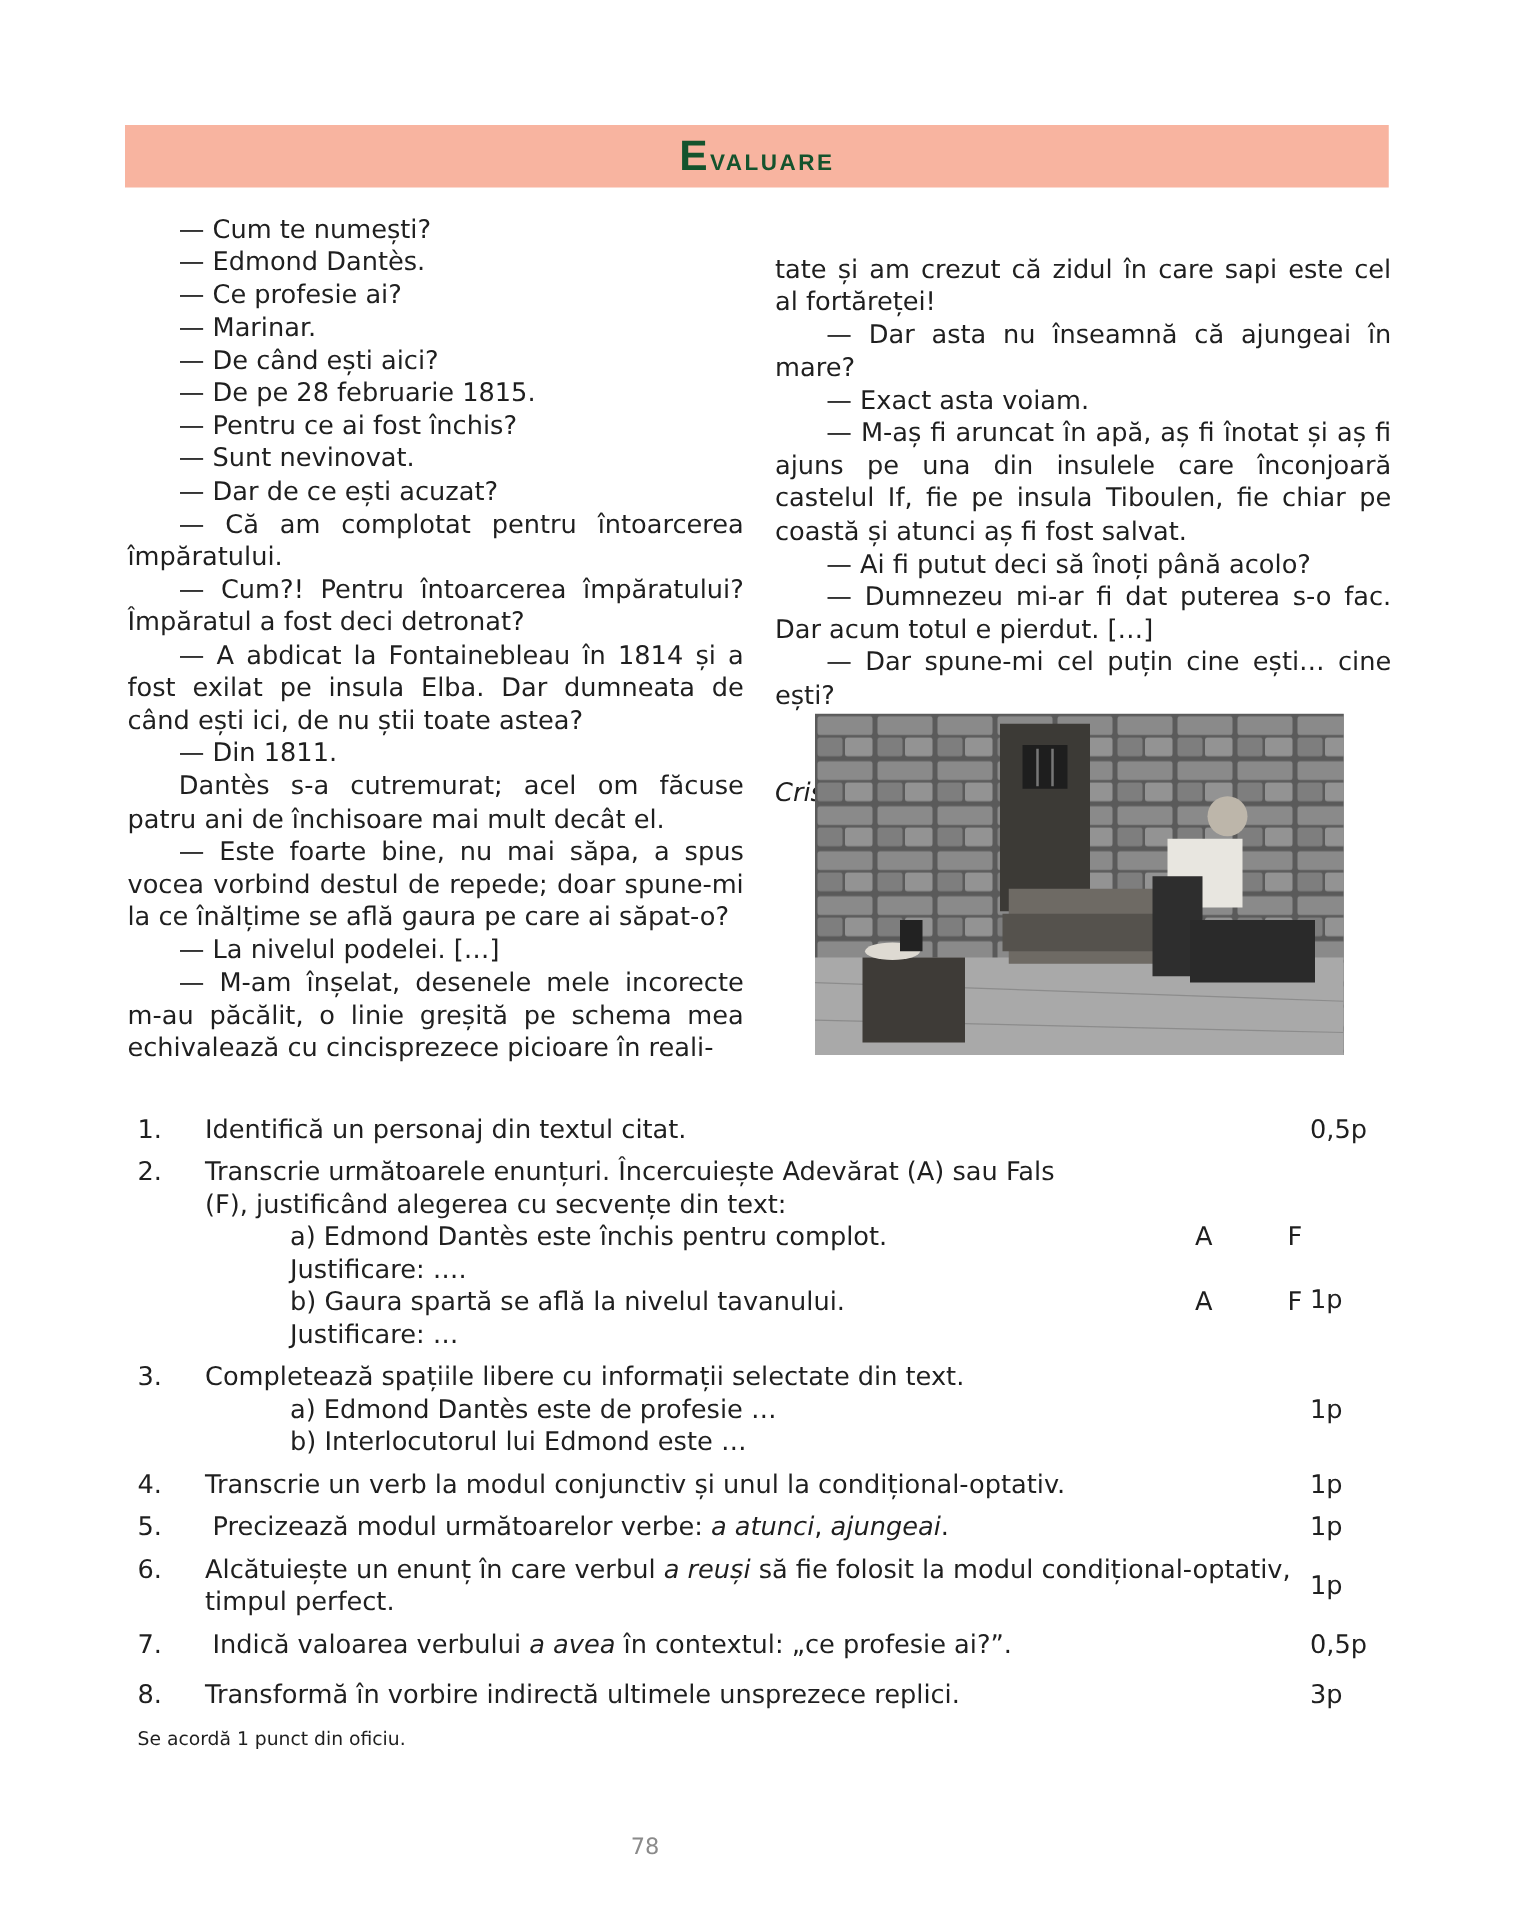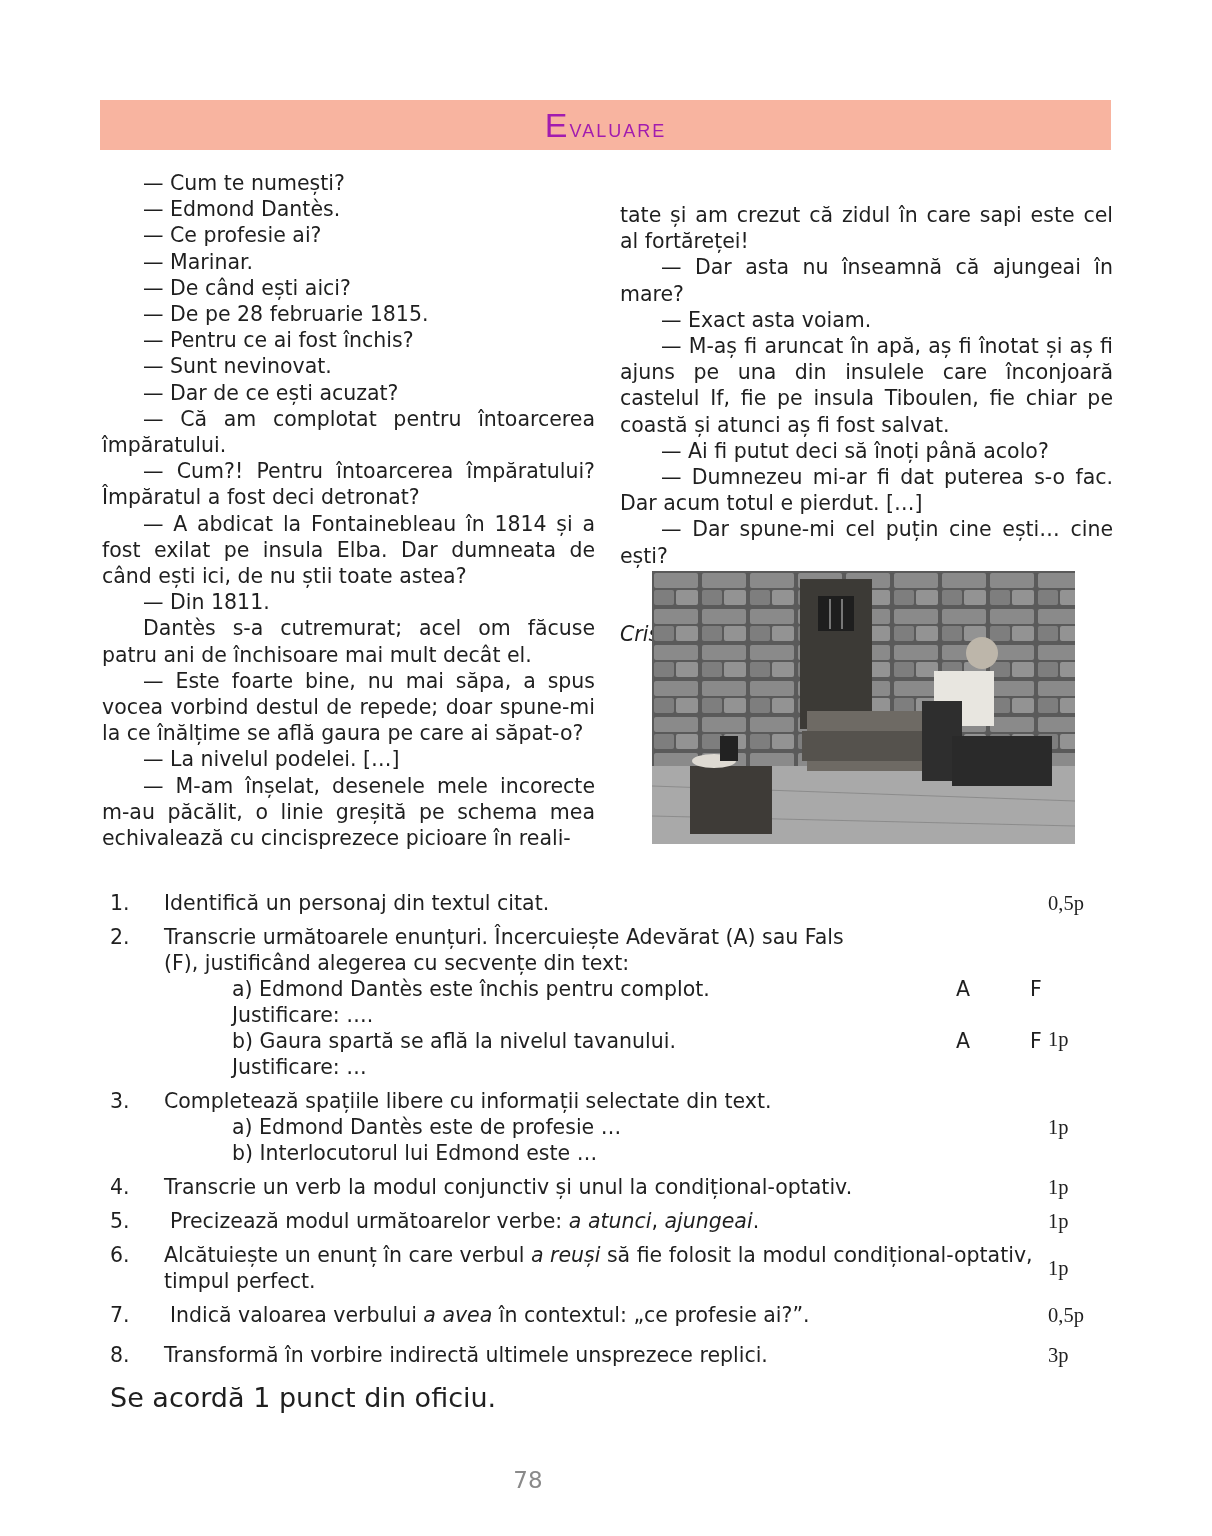--- a/index.html
+++ b/index.html
@@ -5,47 +5,47 @@
   html, body { margin: 0; padding: 0; background: #ffffff; }
   body {
     width: 1212px; height: 1536px; position: relative; overflow: hidden;
     font-family: "DejaVu Sans", sans-serif; color: #1f1f1f;
   }
   .banner {
     position: absolute; left: 100px; top: 100px; width: 1011px; height: 50px;
     background: #f8b4a0; display: flex; align-items: center; justify-content: center;
   }
   .banner-title {
-    font-family: "Liberation Sans", sans-serif; font-weight: normal;
-    font-size: 25px; letter-spacing: 2px; color: #a21caf; font-variant: small-caps;
+    font-family: "Liberation Sans", sans-serif; font-weight: bold;
+    font-size: 25px; letter-spacing: 2px; color: #14532d; font-variant: small-caps;
     text-transform: lowercase;
   }
   .banner-title::first-letter { text-transform: uppercase; font-size: 34px; }
   .col {
     position: absolute; top: 170px; font-size: 20.5px; line-height: 26.2px;
     text-align: justify;
   }
   .col-left { left: 102px; width: 493px; }
   .col-right { left: 620px; width: 493px; margin-top: 32px; }
   .p { margin: 0; }
   .ind { text-indent: 41px; }
   .photo {
     position: absolute; left: 652px; top: 571px; width: 423px; height: 273px;
     background: #6b6b6b; overflow: hidden;
   }
   .questions { position: absolute; left: 108px; top: 890px; width: 1000px; font-size: 20.5px; line-height: 26px; }
   .q-row { position: relative; }
   .q-num { position: absolute; left: 2px; }
   .q-text { margin-left: 56px; width: 880px; }
-  .q-pts { position: absolute; left: 940px; font-family: Liberation Serif, serif; }
+  .q-pts { position: absolute; left: 940px; }
   .sub { margin-left: 124px; position: relative; }
   .af-a { position: absolute; left: 724px; }
   .af-f { position: absolute; left: 798px; }
-  .footer-note { position: absolute; left: 110px; top: 1382px; font-size: 27px; }
-  .page-num { position: absolute; left: 0; width: 1032px; top: 1467px; text-align: center; font-size: 23px; color: #8a8a8a; padding-left: 12px; }
+  .footer-note { position: absolute; left: 110px; top: 1382px; font-size: 15px; }
+  .page-num { position: absolute; left: 0; width: 1032px; top: 1467px; text-align: center; font-size: 18px; color: #8a8a8a; }
   i { font-style: italic; }
 </style>
 </head>
 <body>
 
 <div class="banner">
   <span class="banner-title">Evaluare</span>
 </div>
 
 <div class="col col-left">

